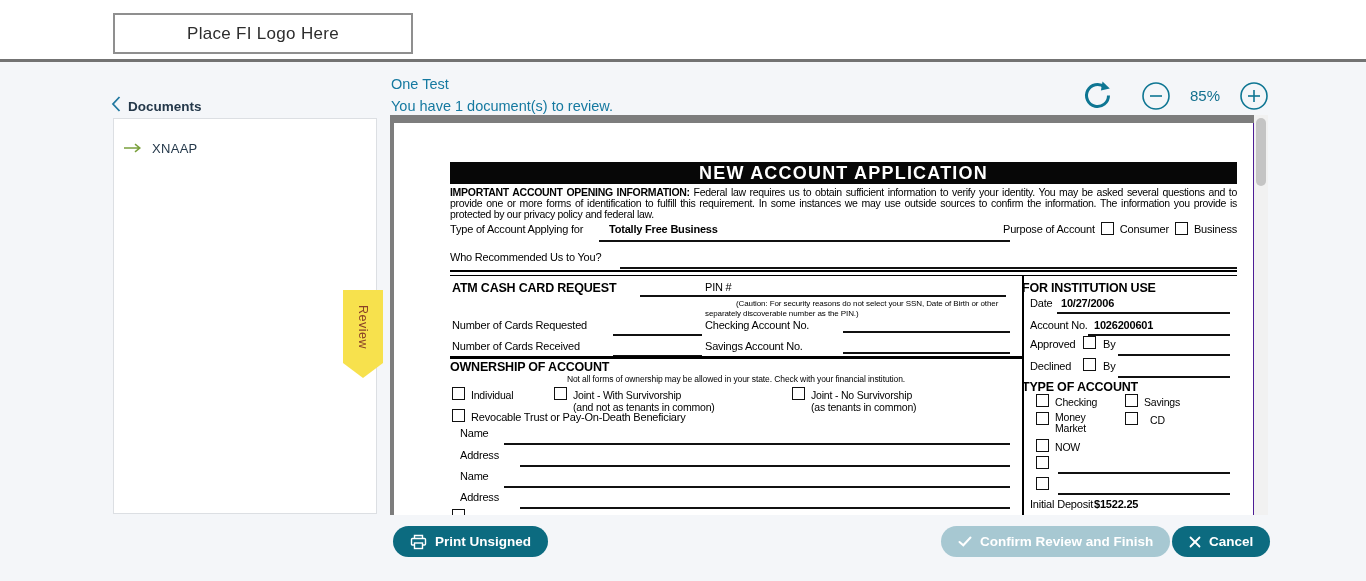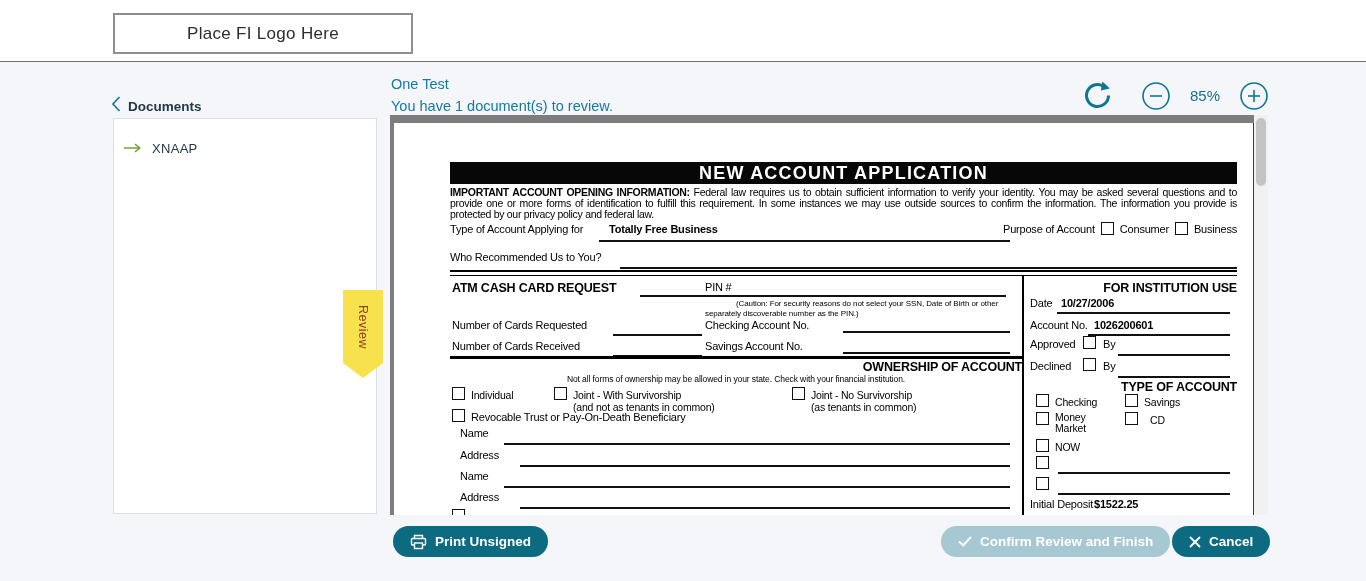--- a/index.html
+++ b/index.html
@@ -1,21 +1,21 @@
 <!DOCTYPE html>
 <html><head>
 <meta charset="utf-8">
 <style>
   * { margin:0; padding:0; box-sizing:border-box; }
   html,body { width:1366px; height:581px; }
   body { font-family:"Liberation Sans", sans-serif; background:#f4f6f9; }
   #app { position:relative; width:1366px; height:581px; overflow:hidden; background:#f4f6f9; }
 
   
-  #topbar { position:absolute; left:0; top:0; width:1366px; height:62px; background:#fff; border-bottom:1px solid #737373; }
+  #topbar { position:absolute; left:0; top:0; width:1366px; height:62px; background:#fff; border-bottom:3px solid #737373; }
   #logo-box { position:absolute; left:113px; top:13px; width:300px; height:41px; border:2px solid #8f8f8f; display:flex; align-items:center; justify-content:center; font-size:17px; color:#2d2d2d; letter-spacing:.3px; }
 
   
   #back-row { position:absolute; left:111px; top:96px; display:flex; align-items:center; gap:7px; cursor:pointer; }
   #back-row .t { font-size:13.5px; font-weight:bold; color:#24384a; }
   #doc-panel { position:absolute; left:113px; top:118px; width:264px; height:396px; background:#fff; border:1px solid #dcdfe3; }
   .doc-item { position:absolute; left:10px; top:20px; display:flex; align-items:center; gap:9px; cursor:pointer; }
   .doc-item .t { font-size:13px; color:#24384a; letter-spacing:.3px; }
 
   
@@ -34,21 +34,21 @@
 
   
   #vscroll { position:absolute; left:1254px; top:115px; width:14px; height:400px; background:#f1f1f1; }
   #vscroll-thumb { position:absolute; left:2px; top:3px; width:10px; height:68px; border-radius:5px; background:#c4c4c4; cursor:pointer; }
 
   
   .lbl { position:absolute; font-size:11px; white-space:nowrap; }
   .sm  { position:absolute; font-size:8px; white-space:nowrap; letter-spacing:-0.1px; }
   .b { font-weight:bold; }
   .hd { position:absolute; font-size:12.5px; font-weight:bold; white-space:nowrap; }
-  .hdc { position:absolute; font-size:12.5px; font-weight:bold; text-align:right; }
+  .hdc { position:absolute; font-size:12.5px; font-weight:bold; text-align:left; }
   .ln { position:absolute; height:1.5px; background:#111; }
   .ln2 { position:absolute; height:2px; background:#111; }
   .cb { position:absolute; width:13px; height:13px; border:1.6px solid #111; background:#fff; }
   .cbi { width:13px; height:13px; border:1.6px solid #111; background:#fff; display:inline-block; flex:none; }
   #doc-titlebar { position:absolute; left:56px; top:39px; width:787px; height:22px; background:#070707; color:#fff; display:flex; align-items:center; justify-content:center; font-size:18px; font-weight:bold; letter-spacing:1.2px; }
   #doc-para { position:absolute; left:56px; top:64px; width:787px; font-size:10.5px; line-height:10.8px; text-align:justify; letter-spacing:-0.3px; }
   #purpose-row { position:absolute; right:16px; top:99px; display:flex; align-items:center; gap:6px; font-size:11px; }
   .dblrule { position:absolute; left:56px; top:147px; width:787px; height:6px; border-top:2.5px solid #000; border-bottom:1.5px solid #000; }
   .thickrule { position:absolute; left:56px; top:233px; width:572px; height:2.5px; background:#000; }
   #vdivider { position:absolute; left:628px; top:153px; width:1.5px; height:239px; background:#000; }

